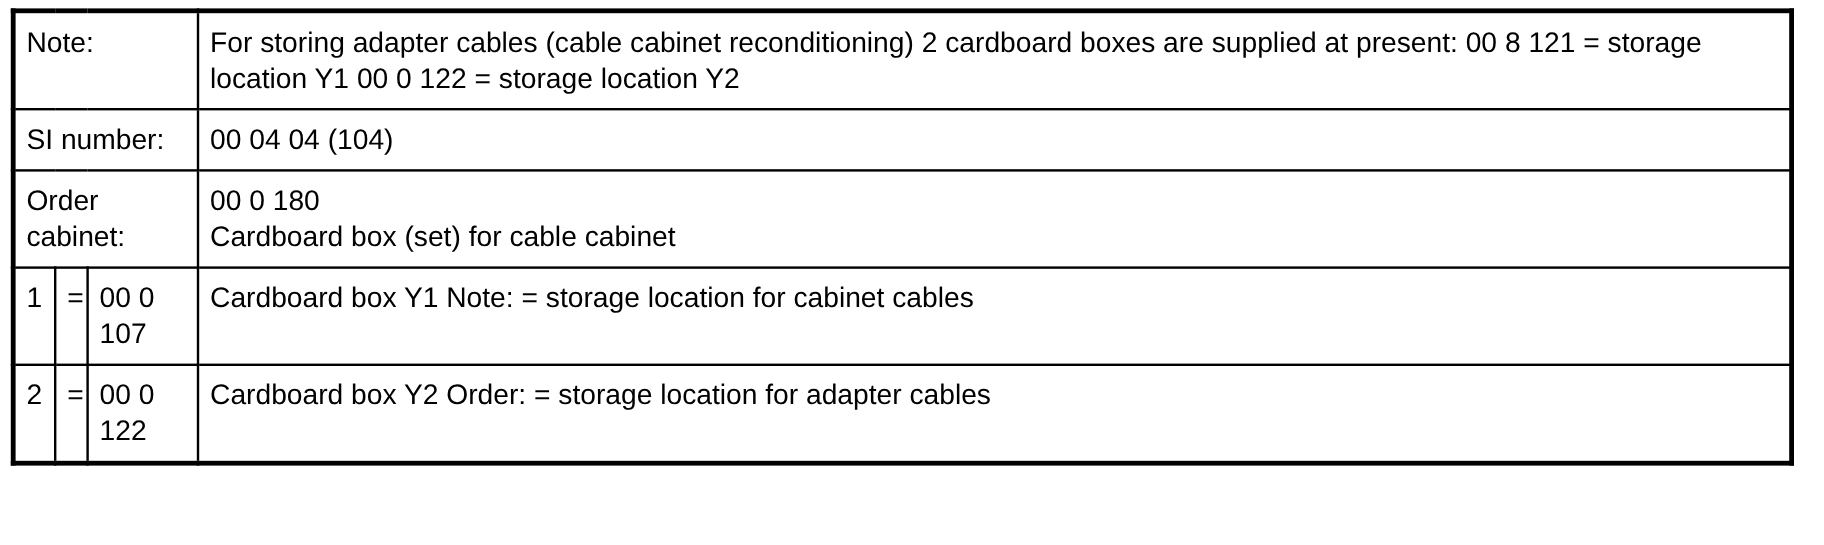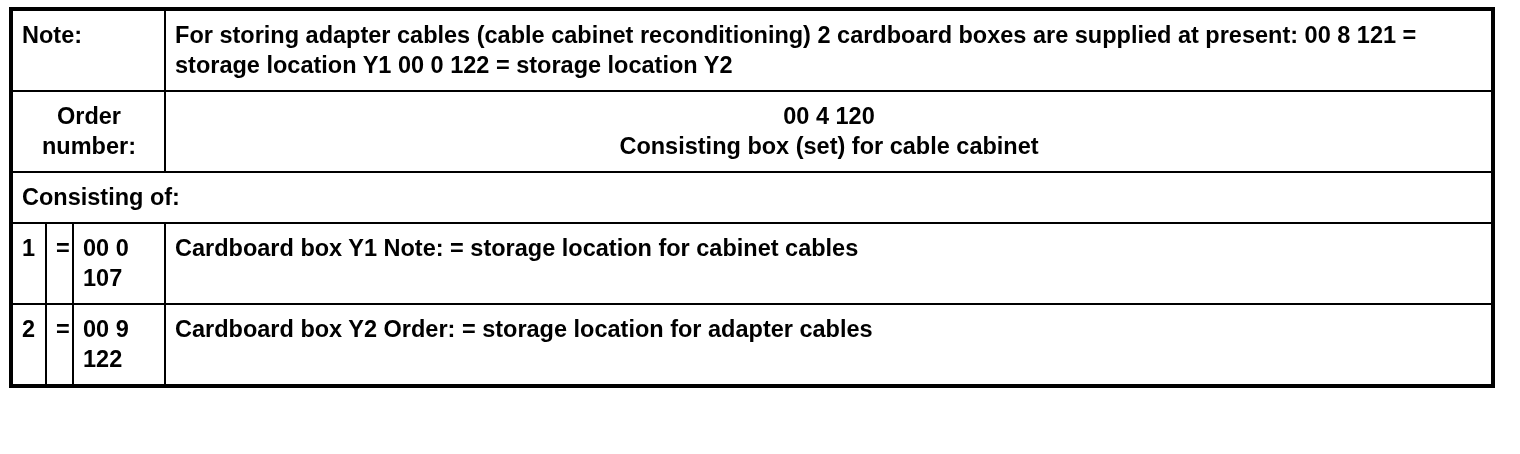--- a/index.html
+++ b/index.html
@@ -13,21 +13,20 @@
     font-family: "Liberation Sans", sans-serif;
     color: #000000;
     overflow: hidden;
   }
 
   .page {
     position: relative;
     width: 1520px;
     height: 454px;
     background: #ffffff;
-    font-weight: bold;
   }
 
   
   .spec-table {
     position: absolute;
     left: 9px;
     top: 7px;
     width: 1486px;
     border-collapse: collapse;
     table-layout: fixed;
@@ -48,21 +47,21 @@
 
   
   .col-qty      { width: 35px;  padding-left: 12px; }
   .col-eq       { width: 27px;  padding-left: 11px; }
   .col-partno   { width: 92px;  padding-left: 11px; }
   .col-label    { width: 165px; padding-left: 13px; }
   .col-value    { padding-left: 13px; }
 
   .row-note td       { height: 60px; }
   .row-si td         { height: 30px; }
-  .row-order td      { height: 60px; text-align: center; }
+  .row-order td      { height: 60px; }
   .row-consisting td { height: 30px; }
   .row-item td       { height: 60px; }
 
   .cell-text { display: block; }
   .cell-text + .cell-text { display: block; }
 
   
   .consisting-cell { padding-left: 13px; }
 </style>
 </head>
@@ -77,46 +76,47 @@
       <col style="width:92px">
       <col>
     </colgroup>
     <tbody>
 
       <tr class="row-note">
         <td class="col-label" colspan="3">Note:</td>
         <td class="col-value">For storing adapter cables (cable cabinet reconditioning) 2 cardboard boxes are supplied at present: 00 8 121 = storage location Y1 00 0 122 = storage location Y2</td>
       </tr>
 
+      <tr class="row-si">
+        <td class="col-label" colspan="3">SI number:</td>
+        <td class="col-value">00 04 04 (104)</td>
+      </tr>
 
       <tr class="row-order">
         <td class="col-label" colspan="3">
           <span class="cell-text">Order</span>
-          <span class="cell-text">number:</span>
+          <span class="cell-text">cabinet:</span>
         </td>
         <td class="col-value">
-          <span class="cell-text">00 4 120</span>
-          <span class="cell-text">Consisting box (set) for cable cabinet</span>
+          <span class="cell-text">00 0 180</span>
+          <span class="cell-text">Cardboard box (set) for cable cabinet</span>
         </td>
       </tr>
 
-      <tr class="row-consisting">
-        <td class="consisting-cell" colspan="4">Consisting of:</td>
-      </tr>
 
       <tr class="row-item">
         <td class="col-qty">1</td>
         <td class="col-eq">=</td>
         <td class="col-partno">00 0 107</td>
         <td class="col-value">Cardboard box Y1 Note: = storage location for cabinet cables</td>
       </tr>
 
       <tr class="row-item">
         <td class="col-qty">2</td>
         <td class="col-eq">=</td>
-        <td class="col-partno">00 9 122</td>
+        <td class="col-partno">00 0 122</td>
         <td class="col-value">Cardboard box Y2 Order: = storage location for adapter cables</td>
       </tr>
 
     </tbody>
   </table>
 
 </div>
 
 </body></html>

